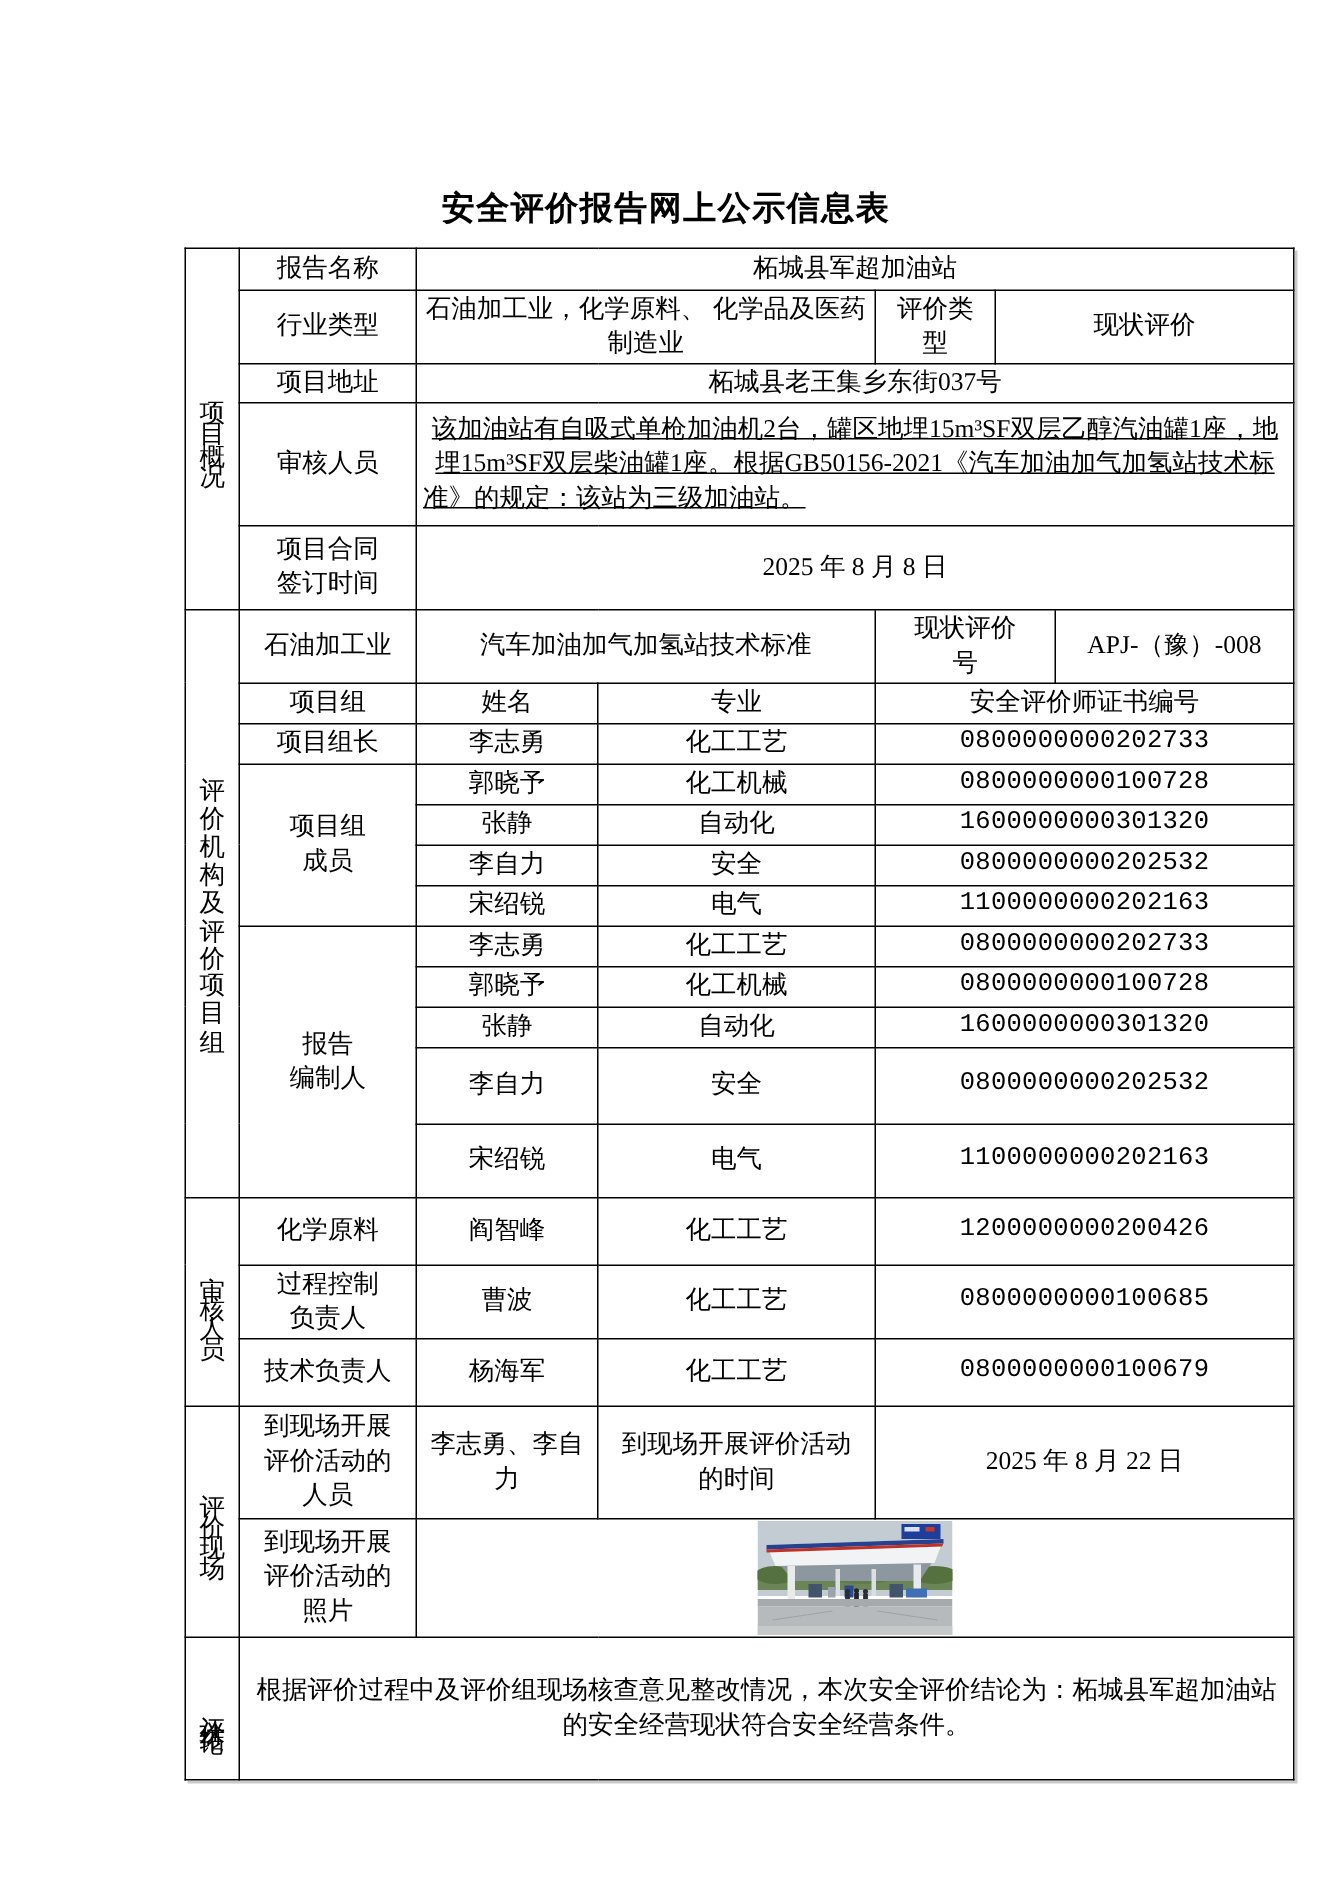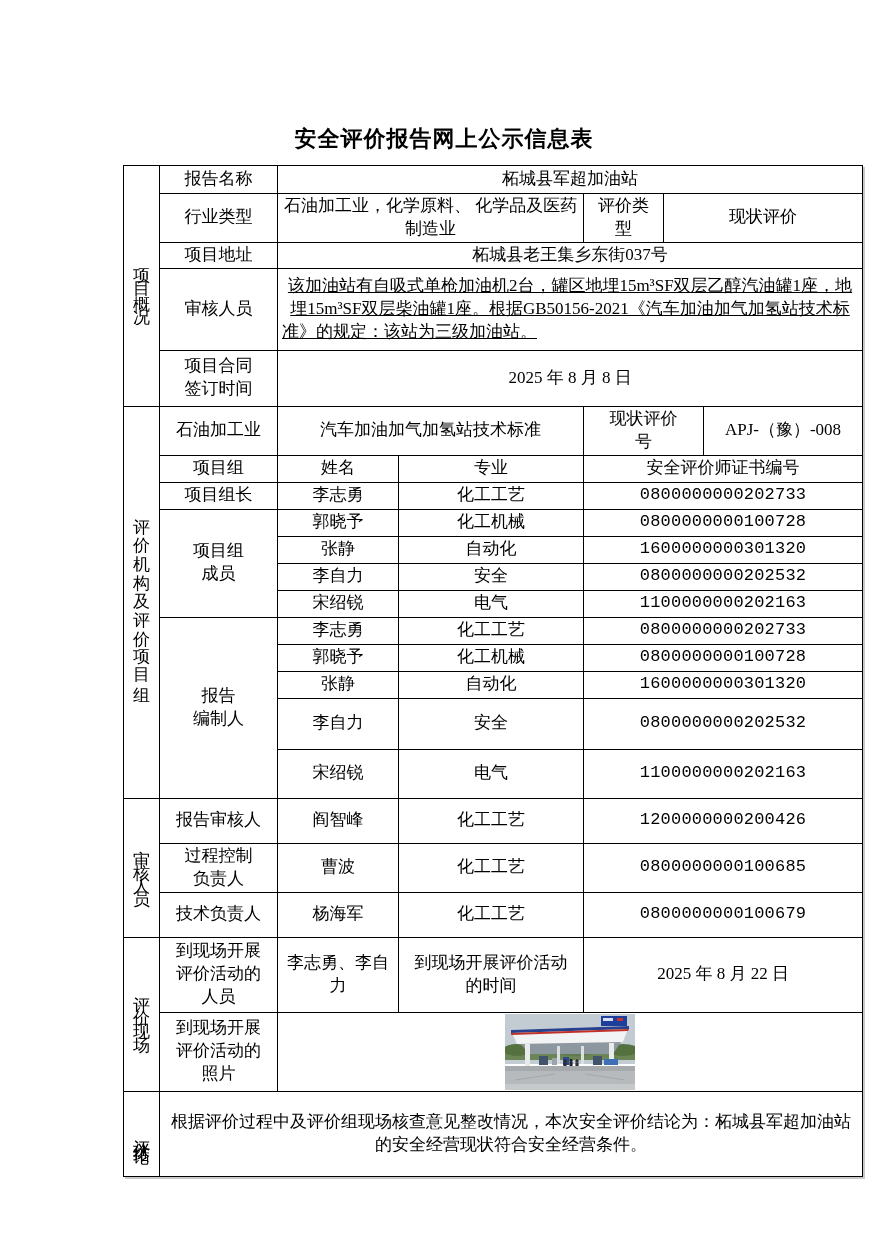--- a/index.html
+++ b/index.html
@@ -37,21 +37,21 @@
   td.justify-cell{
     text-align:justify;text-align-last:left;padding:2px 7px;line-height:1.55;text-decoration:underline;
   }
   td.conclusion-cell{padding:6px 10px 40px;line-height:1.6;vertical-align:top;}
   .photo-wrap{display:flex;justify-content:center;align-items:center;}
   .photo-frame{width:130px;height:76px;display:block;}
   
   tr.h28{height:28px} tr.h40{height:40px} tr.h26{height:26px}
   tr.h82{height:82px} tr.h56{height:56px} tr.h46{height:46px}
   tr.h27{height:27px} tr.h51{height:51px} tr.h49{height:49px}
-  tr.h45{height:45px} tr.h75{height:75px} tr.h95{height:85px}
+  tr.h45{height:45px} tr.h75{height:75px} tr.h95{height:95px}
 </style>
 </head>
 <body>
 
 <div class="page">
 
   <div class="doc-title">安全评价报告网上公示信息表</div>
 
   <table class="main">
     <colgroup>
@@ -162,21 +162,21 @@
     <tr class="h49">
       <td>宋绍锐</td>
       <td>电气</td>
       <td colspan="3" class="num">1100000000202163</td>
     </tr>
 
     <tr class="h45">
       <td rowspan="3" class="section-cell">
         <span class="vlabel ls-a">审核人员</span>
       </td>
-      <td class="pre">报告审核人</td>
+      <td class="pre">化学原料</td>
       <td>阎智峰</td>
       <td>化工工艺</td>
       <td colspan="3" class="num">1200000000200426</td>
     </tr>
     <tr class="h46">
       <td class="pre">过程控制
 负责人</td>
       <td>曹波</td>
       <td>化工工艺</td>
       <td colspan="3" class="num">0800000000100685</td>

